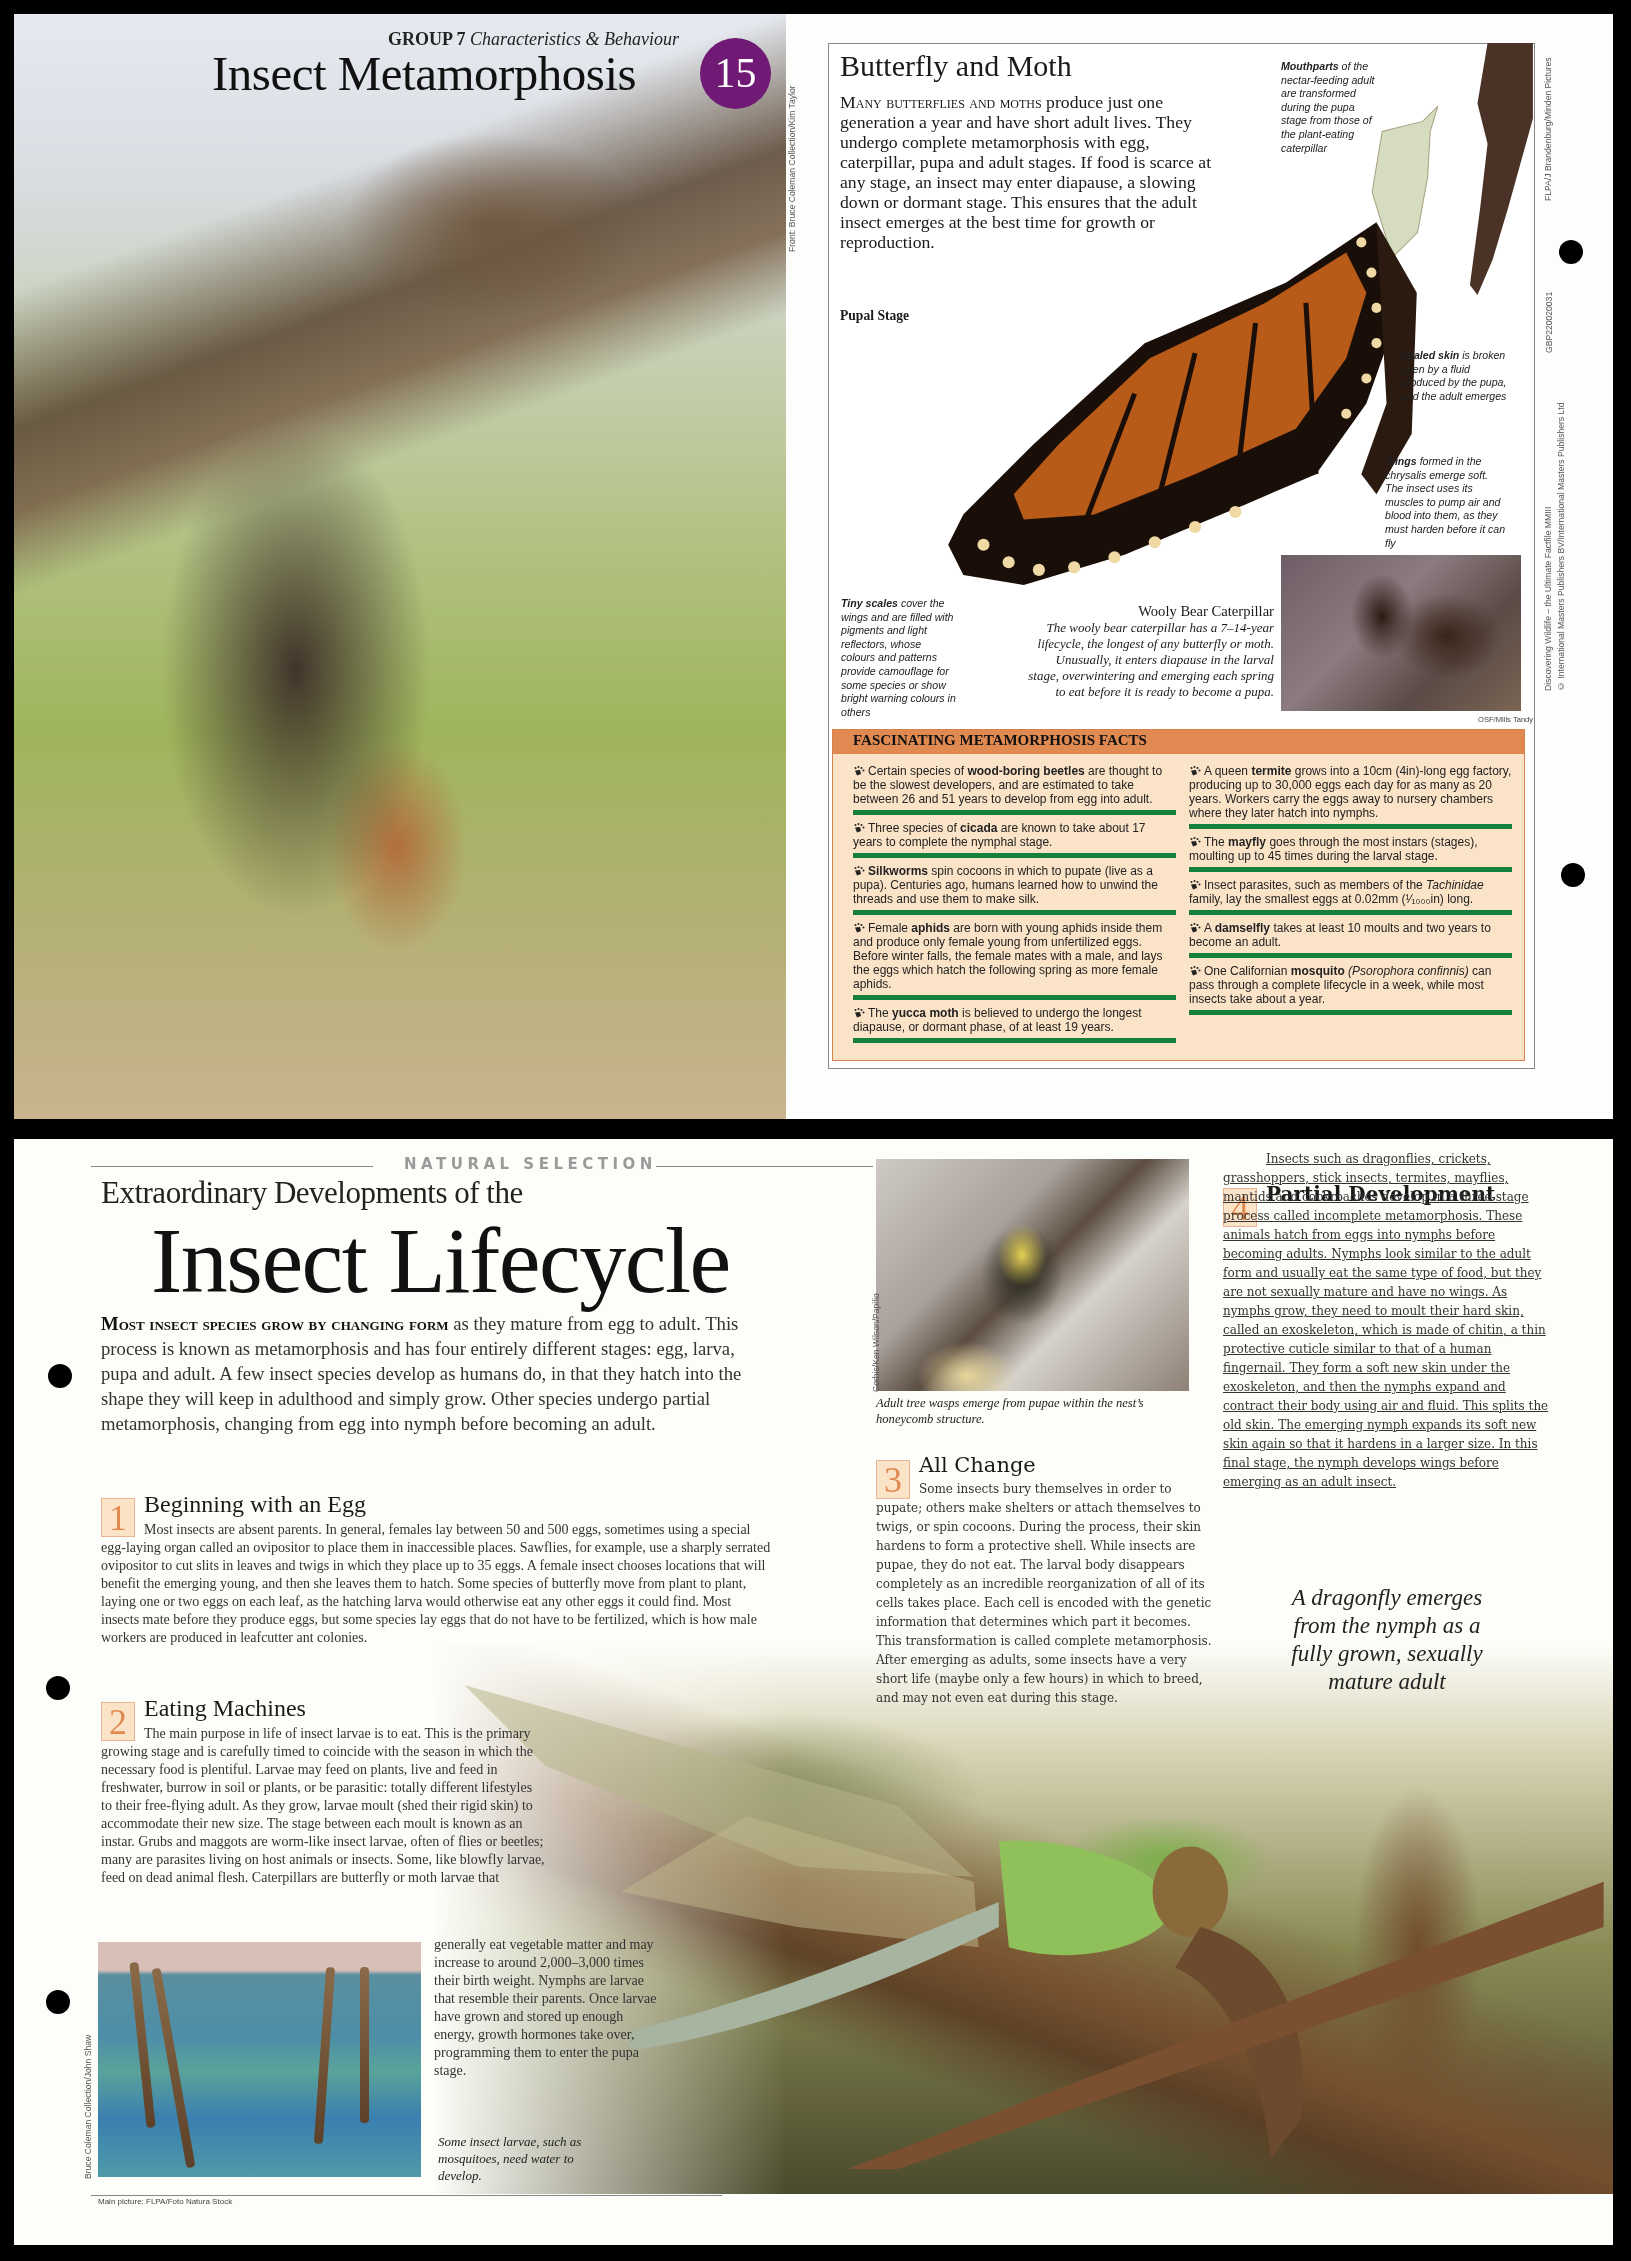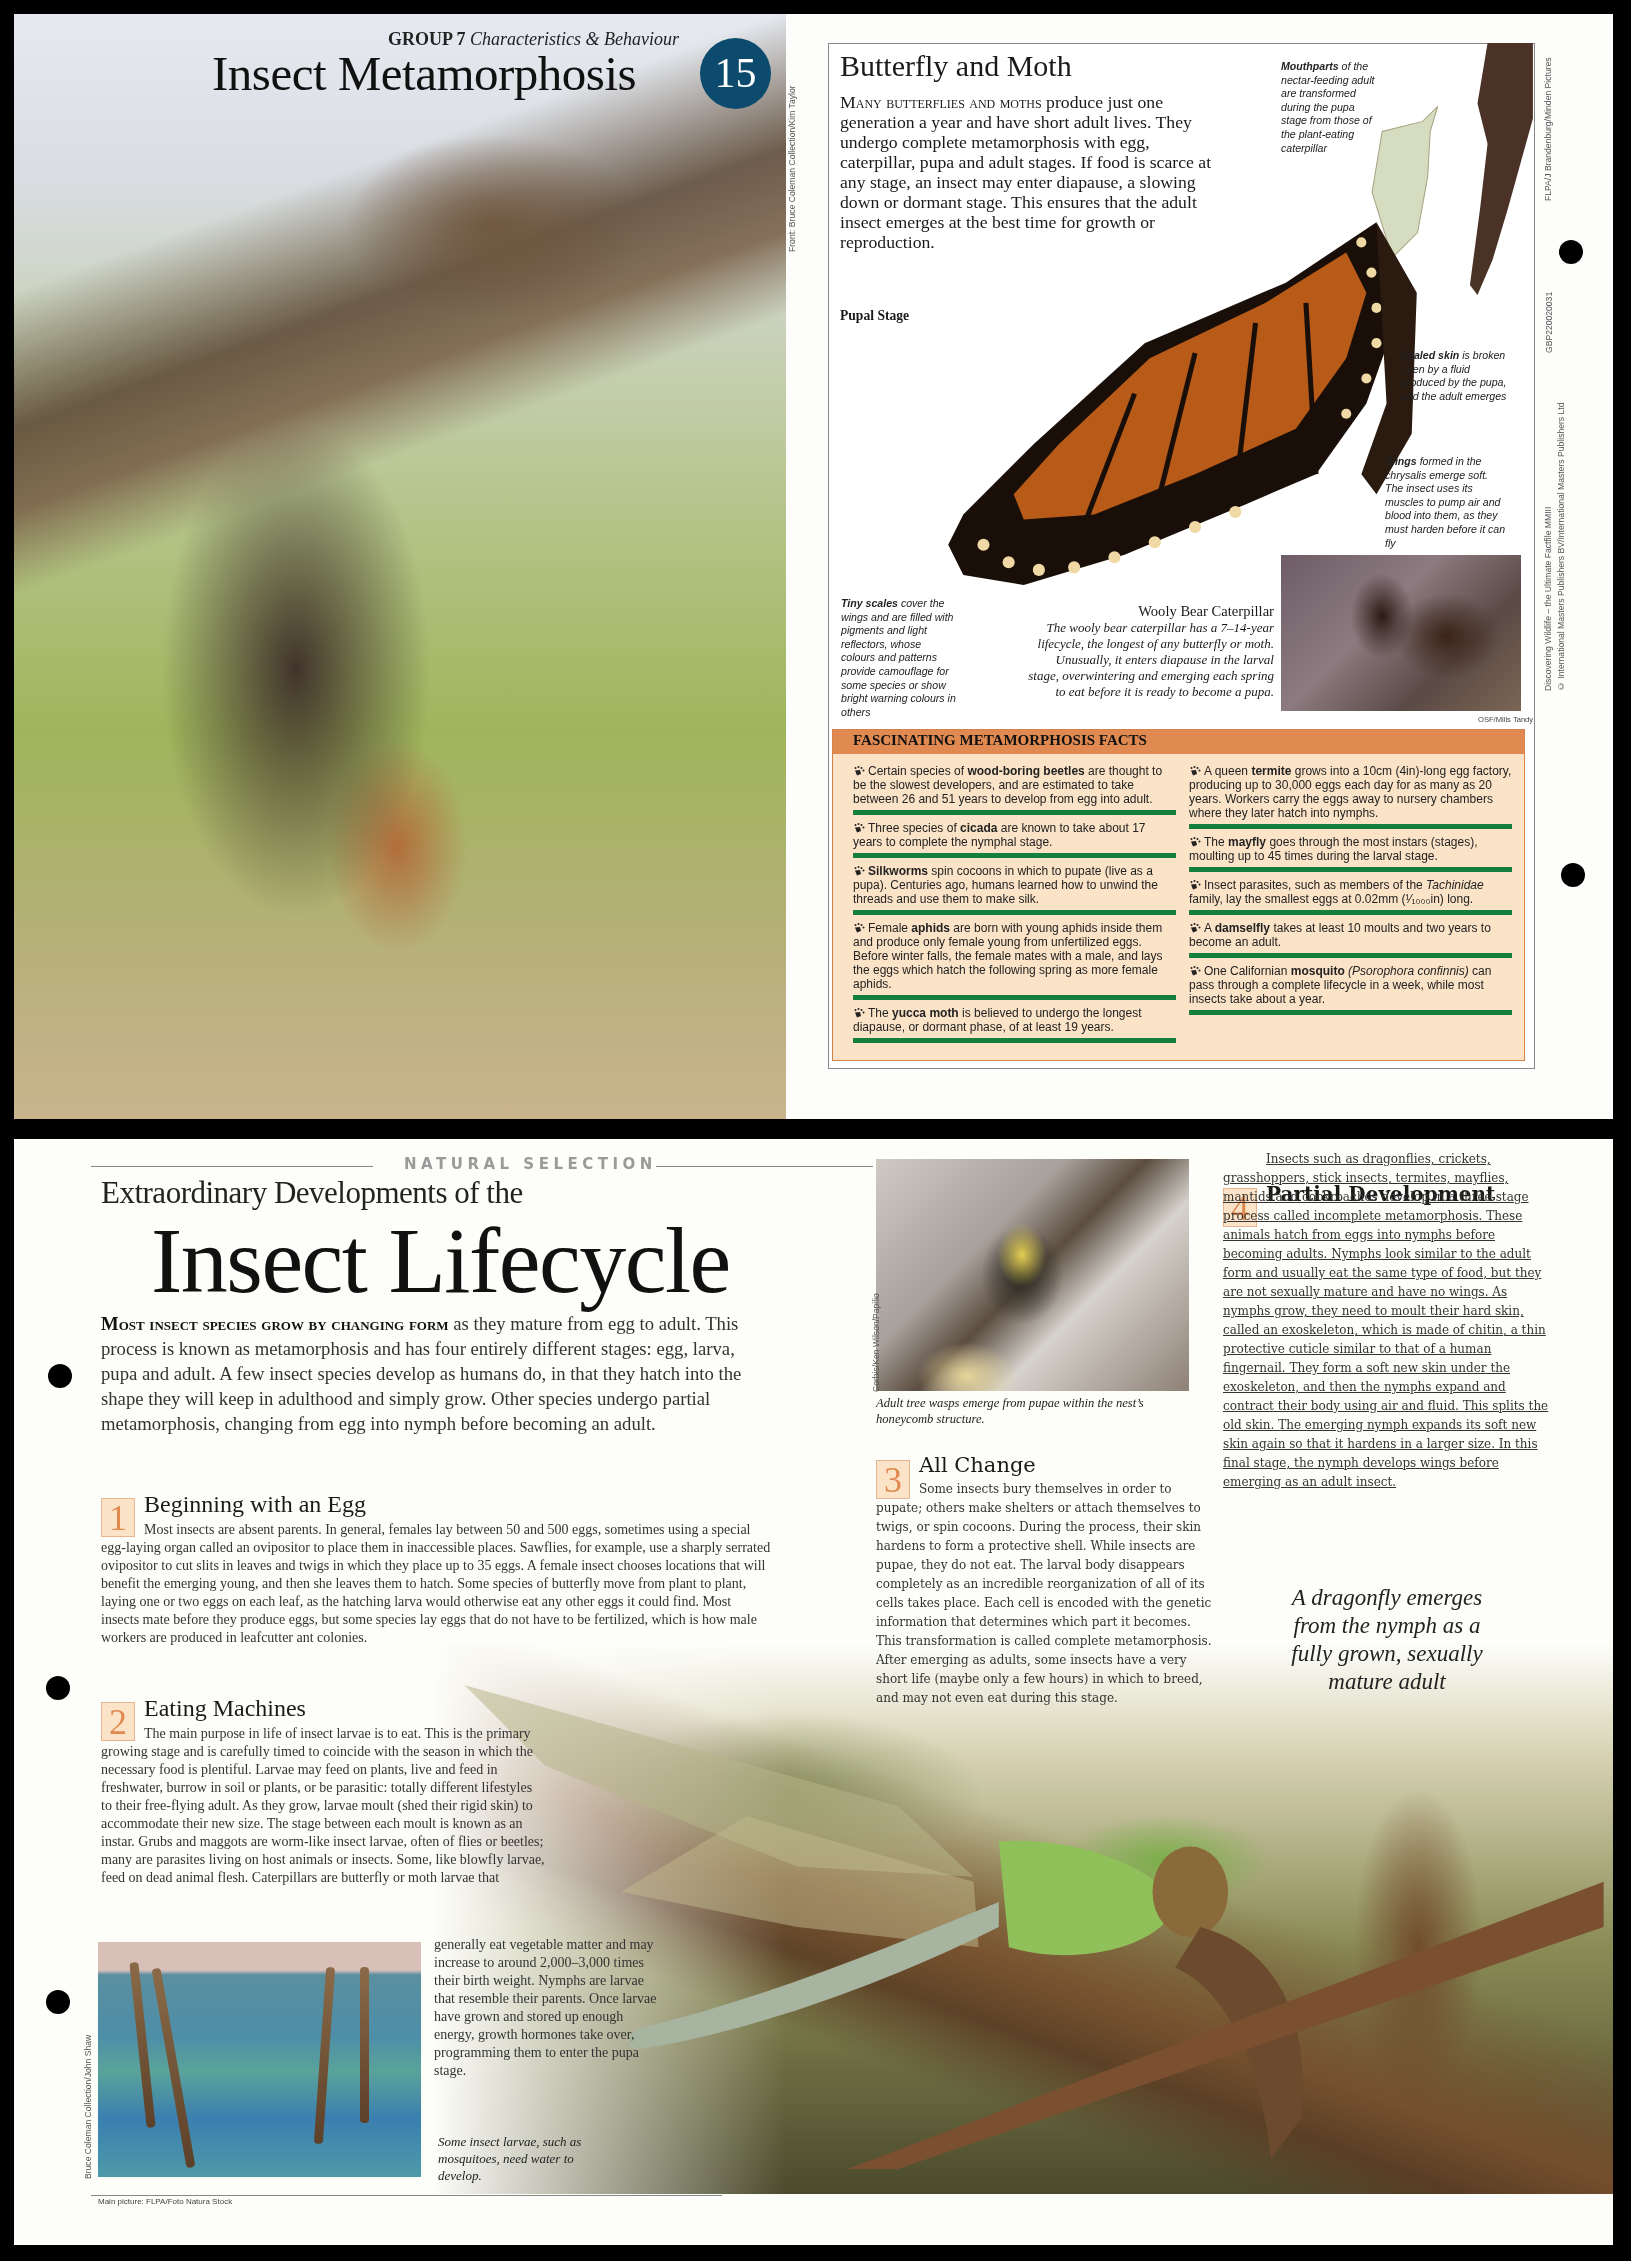--- a/index.html
+++ b/index.html
@@ -13,21 +13,21 @@
       linear-gradient(160deg, transparent 20%, rgba(90,70,50,.85) 30%, rgba(120,95,70,.85) 36%, transparent 42%),
       radial-gradient(ellipse 192px 353px at 282px 656px, rgba(60,45,40,.95), rgba(60,45,40,0) 70%),
       radial-gradient(ellipse 101px 151px at 383px 832px, rgba(180,80,40,.7), rgba(180,80,40,0) 70%),
       linear-gradient(180deg,#e6eaf0 0%,#d9dde2 15%,#b5c48a 45%,#9fb55b 65%,#b7b07a 85%,#c9b48e 100%);}
   #credit-front{left:787px;top:50px;width:15px;height:202px;}
   .vtext{writing-mode:vertical-rl;transform:rotate(180deg);font-family:"Liberation Sans",sans-serif;font-size:8.6px;color:#555;white-space:nowrap;}
   #group-label{left:388px;top:29px;font-size:18px;color:#222;}
   #group-label .sc{font-variant:small-caps;font-weight:bold;}
   #group-label i{font-style:italic;}
   #card-title{left:212px;top:45px;font-size:49px;color:#111;letter-spacing:-0.5px;}
-  #card-number{left:700px;top:38px;width:71px;height:71px;border-radius:50%;background:#0c4a6e;color:#fff;font-size:42px;text-align:center;line-height:71px;}
+  #card-number{left:700px;top:38px;width:71px;height:71px;border-radius:50%;background:#701a75;color:#fff;font-size:42px;text-align:center;line-height:71px;}
   
   #back-panel{left:828px;top:43px;width:705px;height:1024px;border:1px solid #888;background:#fff;}
   #bm-heading{left:840px;top:49px;font-size:30px;}
   #bm-intro{left:840px;top:92px;width:378px;font-size:17.7px;line-height:20px;}
   #bm-intro .sc{font-variant:small-caps;}
   #pupal{left:840px;top:308px;width:212px;font-size:13px;line-height:16px;}
   #pupal b{font-family:"Liberation Serif",serif;font-size:13.6px;}
   #pupal i{font-family:"DejaVu Serif",serif;font-style:italic;font-size:11px;}
   .annot{font-family:"Liberation Sans",sans-serif;font-style:italic;font-size:10.6px;line-height:13.6px;color:#222;}
   .annot b{font-style:italic;}

